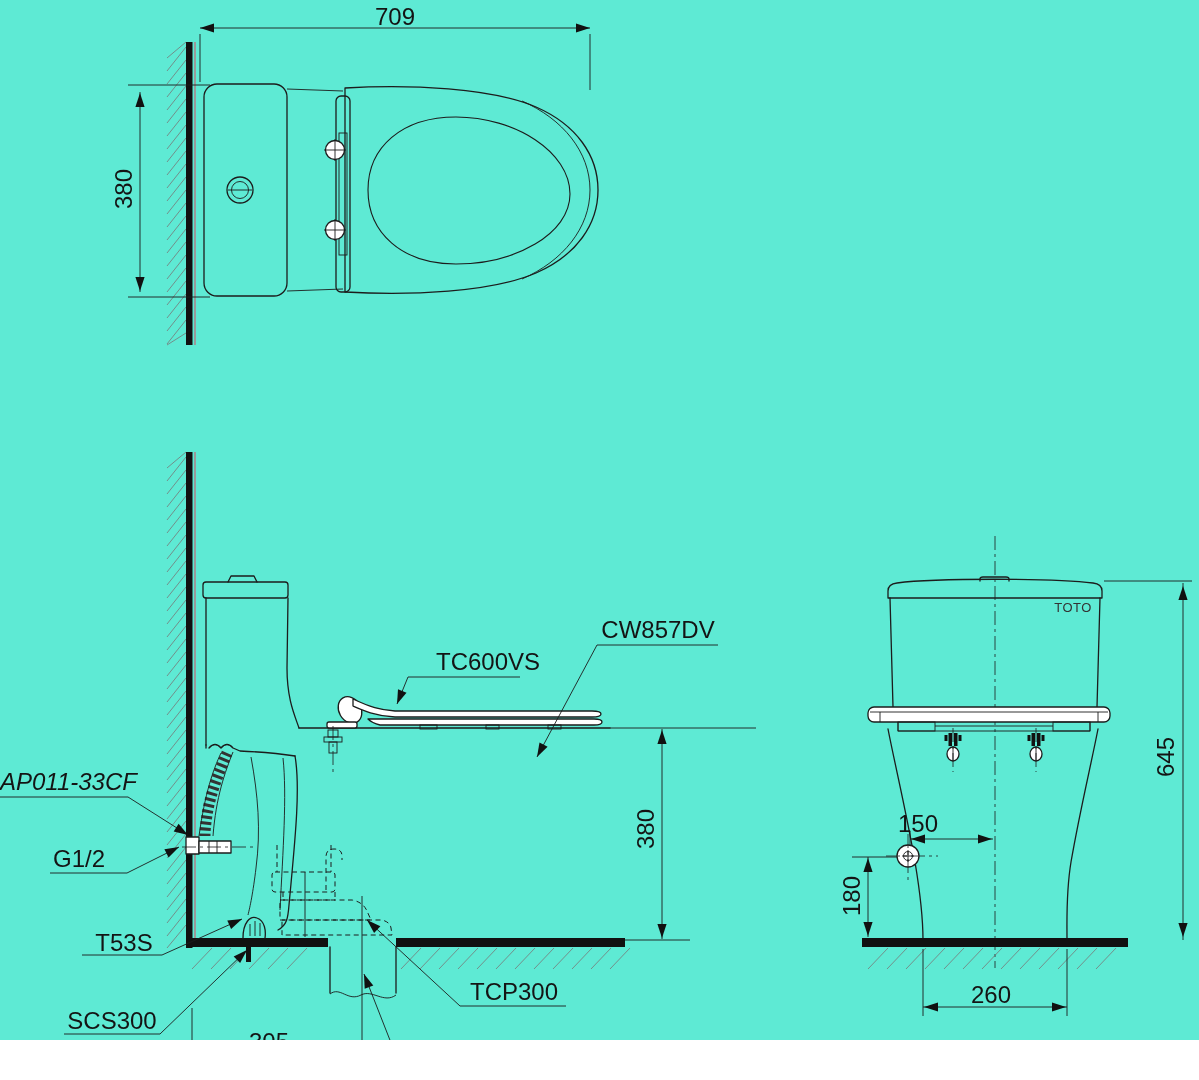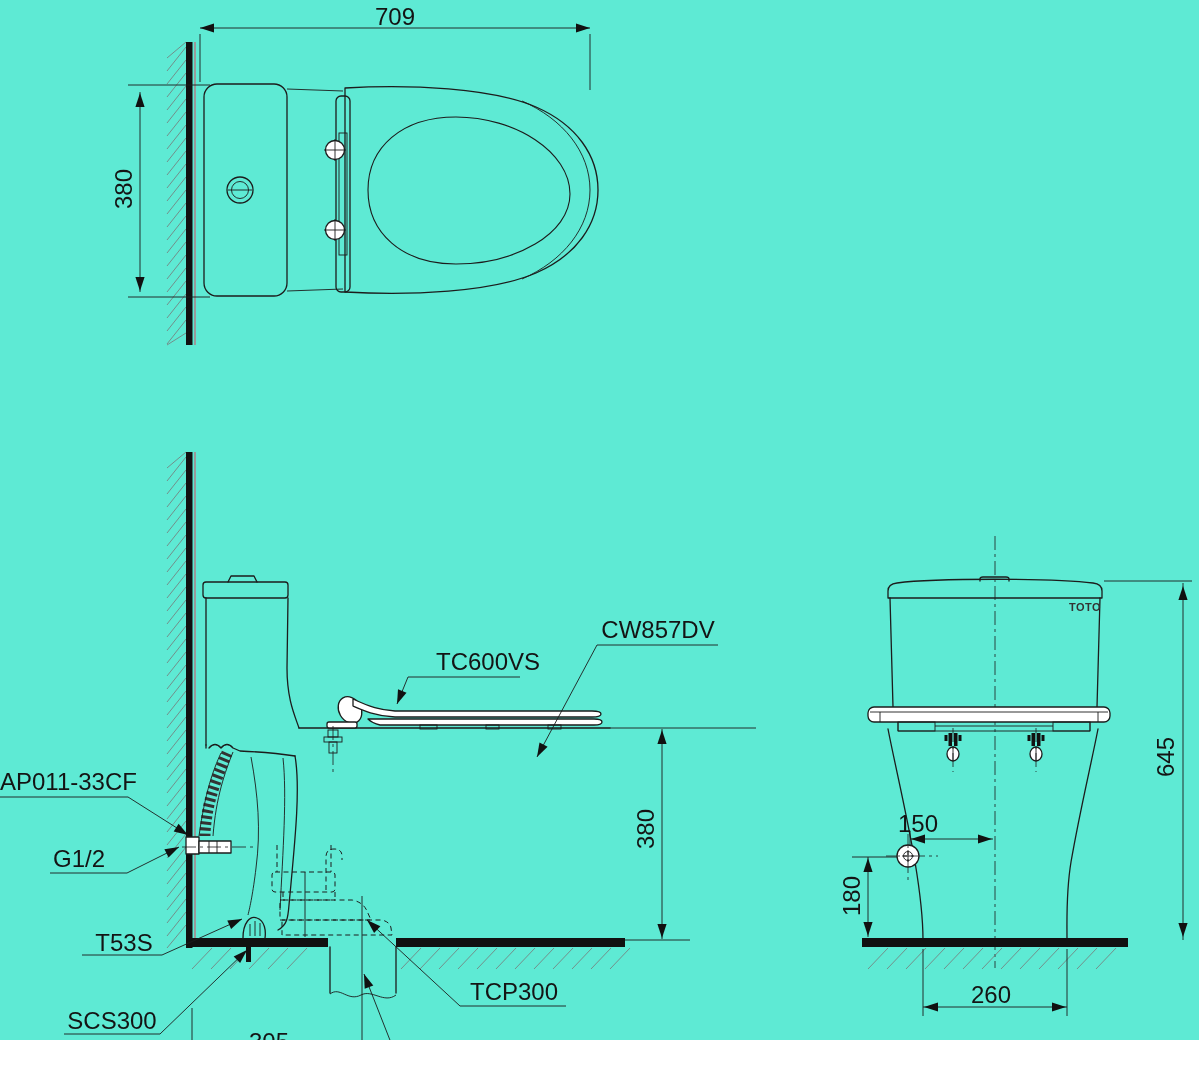--- a/index.html
+++ b/index.html
@@ -11,22 +11,22 @@
   .thk{stroke:#1c1c1c;stroke-width:1.1;fill:none;}
   .dash{stroke:#1c1c1c;stroke-width:1;fill:none;stroke-dasharray:5 3.5;}
   .cl{stroke:#1c1c1c;stroke-width:0.8;fill:none;stroke-dasharray:14 4 3 4;}
   .blk{fill:#111;stroke:none;}
   .wsh{fill:#fff;}
   .gray{stroke:#9a9a9a;stroke-width:2;fill:none;}
   .hl{stroke:#777;stroke-width:0.8;fill:none;}
   .lbl{position:absolute;font-size:24px;line-height:1.05;white-space:nowrap;
        transform:translate(-50%,-50%);color:#141414;}
   .rot{transform:translate(-50%,-50%) rotate(-90deg);}
-  .lbl-left{transform:none;}
-  .logo{font-size:11px;font-weight:bold;letter-spacing:0.5px;color:#333;margin-left:12px;}
+  .lbl-left{transform:none;font-style:italic;}
+  .logo{font-size:13px;font-weight:normal;letter-spacing:0.5px;color:#333;}
 </style>
 </head>
 <body>
 
 <div class="canvas">
 
 <svg id="lw" width="1199" height="1080" viewBox="0 0 1199 1080">
 
   <g>
     <g id="hatch-top">

